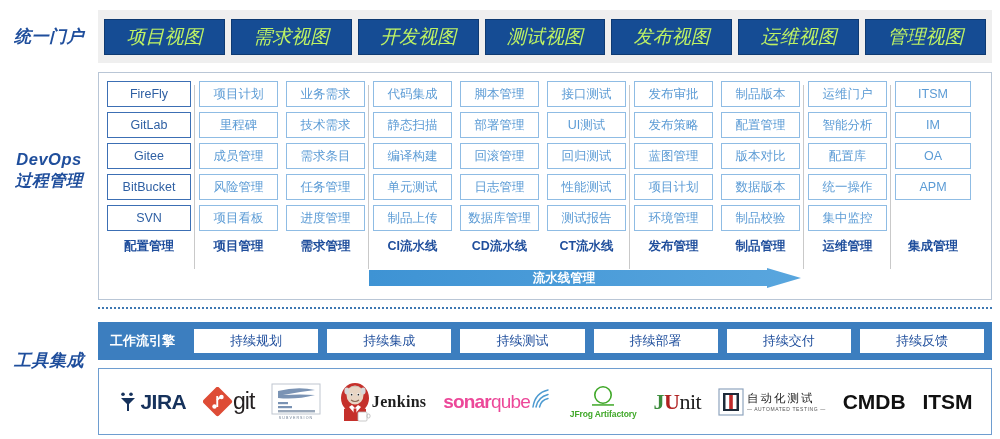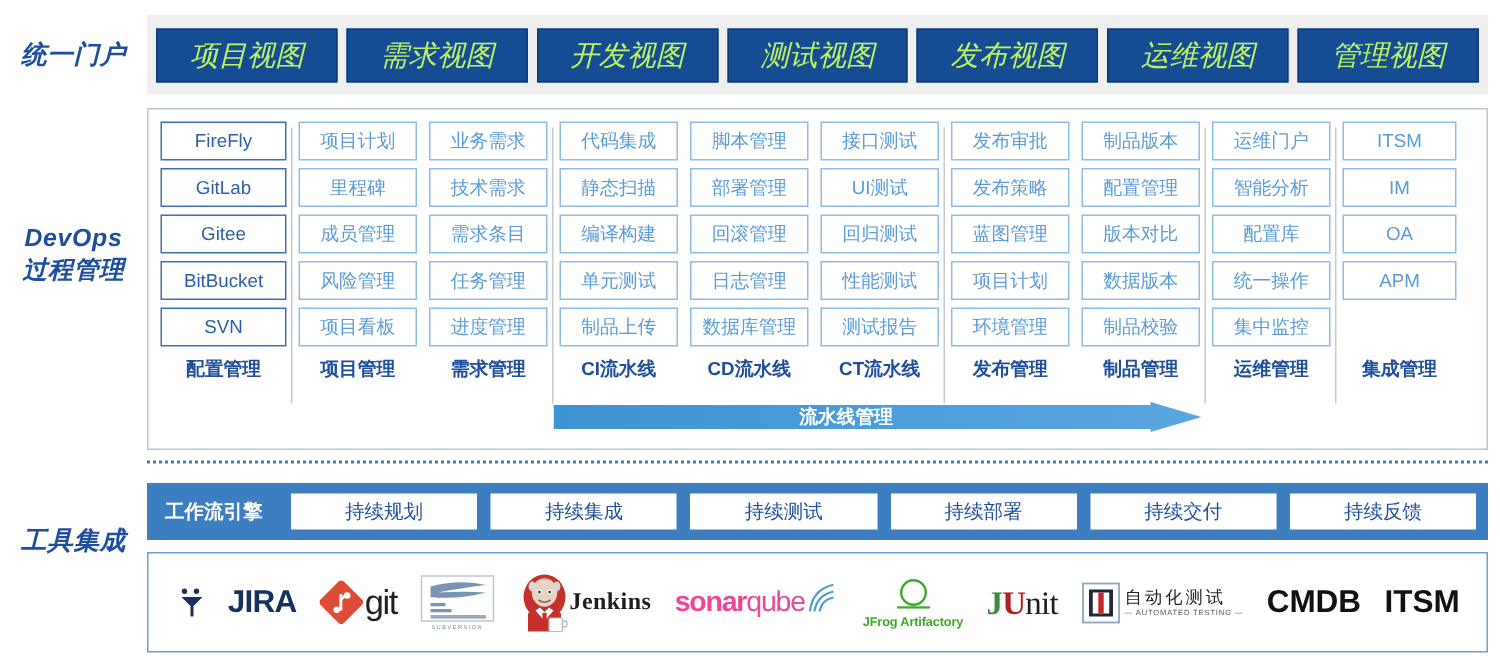--- a/index.html
+++ b/index.html
@@ -155,21 +155,21 @@
     width: 894px; height: 67px;
     background: #ffffff;
     border: 1px solid #6E9DD0;
     display: flex; align-items: center; justify-content: space-around;
     padding: 0 10px;
   }
   .logo {
     display: flex; align-items: center; justify-content: center;
     height: 46px; flex: 0 0 auto;
   }
-  .logo-jira { gap: 13px; }
+  .logo-jira { gap: 1px; }
   .jira-text { font-size: 21px; font-weight: bold; color: #16325C; letter-spacing: -0.5px; }
   .git-text { font-size: 23px; font-weight: normal; color: #231F20; letter-spacing: -1px; }
   .jenkins-text { font-size: 16px; font-weight: bold; color: #1E1E1E;
                   font-family: "Liberation Serif", "DejaVu Serif", serif; letter-spacing: 0.3px; }
   .sonar-text { font-size: 19px; color: #ec4899; letter-spacing: -0.8px; }
   .sonar-text b { font-weight: bold; }
   .jfrog-text { font-size: 8.5px; font-weight: bold; color: #40A829; letter-spacing: -0.1px; }
   .junit-text { font-size: 22px; font-family: "Liberation Serif", "DejaVu Serif", serif; letter-spacing: -0.5px; }
   .junit-j { color: #3C8C3C; font-weight: bold; }
   .junit-u { color: #B02020; font-weight: bold; }

